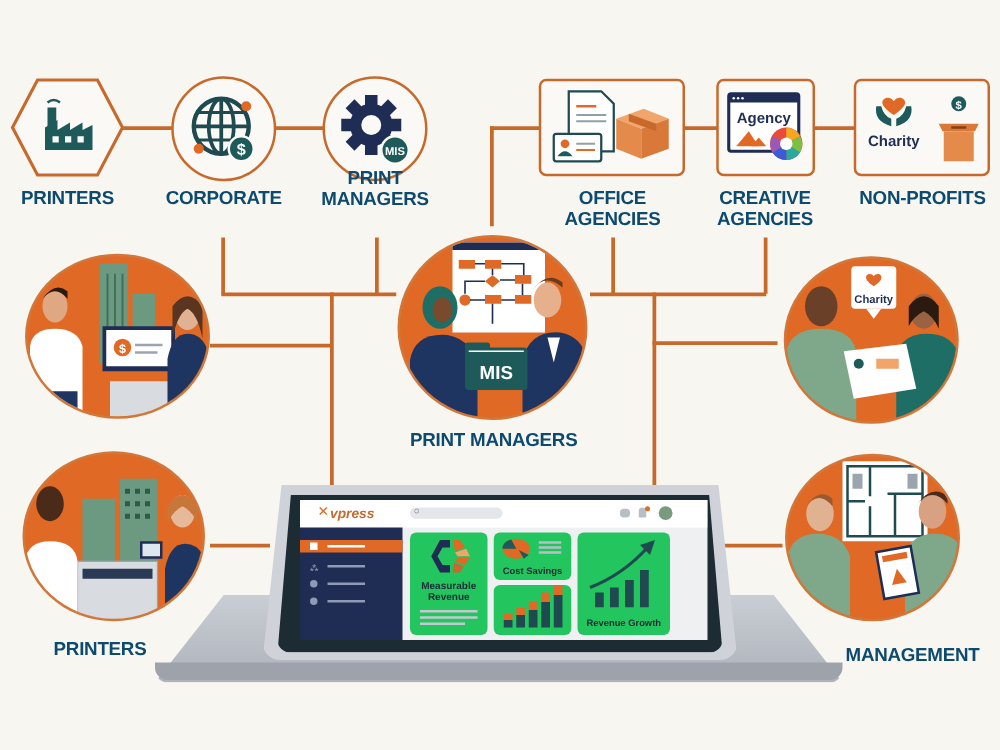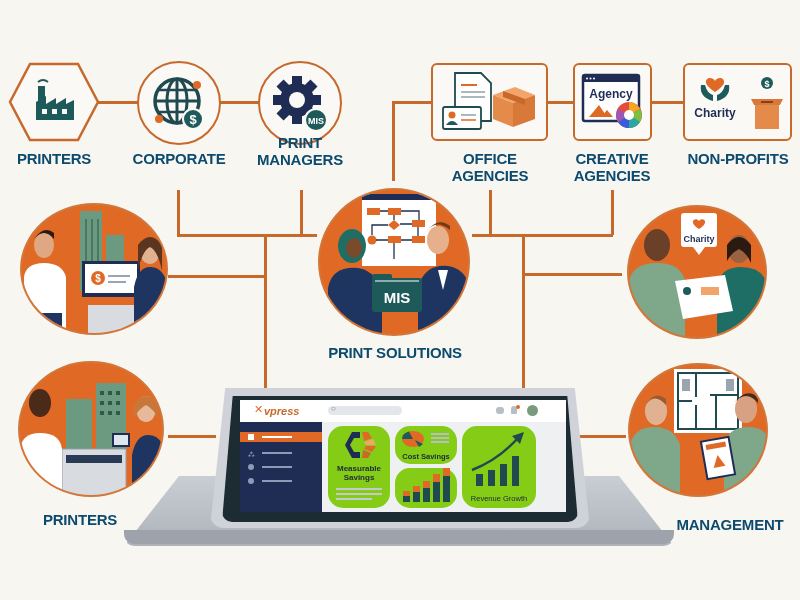--- a/index.html
+++ b/index.html
@@ -13,21 +13,21 @@
   .box { position: absolute; border: 2.5px solid #c8692c; border-radius: 6px; background: #fbf9f5; }
   .scene { position: absolute; border-radius: 50%; background: #e06a25; overflow: hidden; border: 2px solid #d2773a; }
   
   .base { position: absolute; left: 124px; top: 476px; width: 550px; height: 70px; background: linear-gradient(#c9cdd4, #aeb3bb); border-radius: 10px; clip-path: polygon(10% 0, 90% 0, 100% 100%, 0 100%); }
   .base-front { position: absolute; left: 124px; top: 530px; width: 550px; height: 14px; background: #9ea3ab; border-radius: 0 0 10px 10px; }
   .screen-frame { position: absolute; left: 210px; top: 388px; width: 380px; height: 140px; background: #cfd3d9; border-radius: 14px; clip-path: polygon(4% 0, 96% 0, 100% 100%, 0 100%); }
   .screen { position: absolute; left: 222px; top: 396px; width: 356px; height: 126px; background: #1d2b33; border-radius: 10px; clip-path: polygon(3% 0, 97% 0, 100% 100%, 0 100%); }
   .app { position: absolute; left: 240px; top: 400px; width: 326px; height: 112px; background: #eef0f2; overflow: hidden; }
   .app-top { position: absolute; left: 0; top: 0; width: 100%; height: 22px; background: #ffffff; }
   .app-side { position: absolute; left: 0; top: 22px; width: 82px; height: 90px; background: #1f2d55; }
-  .card { position: absolute; background: #84cc16; border-radius: 15px; }
+  .card { position: absolute; background: #22c55e; border-radius: 5px; }
   .bar { position: absolute; bottom: 0; width: 7px; }
 </style>
 </head>
 <body>
 
 <div>
 
   <div class="line" style="left:98px;top:101px;width:40px;height:2.5px;"></div>
   <div class="line" style="left:220px;top:101px;width:40px;height:2.5px;"></div>
 
@@ -196,21 +196,21 @@
     <ellipse cx="118" cy="50" rx="11" ry="14" fill="#e6b08c"></ellipse>
     <path d="M106 42 q10 -14 24 -2 v-4 q-12 -10 -24 6z" fill="#6b3b1e"></path>
 
     <rect x="52" y="88" width="50" height="34" rx="3" fill="#1e5a5a"></rect>
     <rect x="52" y="84" width="20" height="6" rx="2" fill="#1e5a5a"></rect>
     <line x1="55" y1="91" x2="99" y2="91" stroke="#fff" stroke-width="1.2"></line>
     <text x="77" y="113" font-size="15" font-weight="700" text-anchor="middle" fill="#fff" font-family="Liberation Sans, sans-serif">MIS</text>
   </svg>
 </div>
 <div class="lbl" style="left:310px;top:344px;width:170px;font-size:15px;">
-  <span>PRINT SOLUTIONS</span>
+  <span>PRINT MANAGERS</span>
 </div>
 
 <div class="scene" style="left:20px;top:203px;width:148px;height:132px;">
   <svg width="148" height="132" viewBox="0 0 148 132">
     <rect x="58" y="6" width="22" height="80" fill="#6b9a80"></rect>
     <rect x="84" y="30" width="18" height="56" fill="#6b9a80"></rect>
     <g stroke="#3f6e58" stroke-width="1.5">
         <line x1="64" y1="14" x2="64" y2="80"></line>
         <line x1="70" y1="14" x2="70" y2="80"></line>
         <line x1="76" y1="14" x2="76" y2="80"></line>
@@ -339,21 +339,21 @@
   <div class="card" style="left:88px;top:26px;width:62px;height:82px;">
     <svg class="abs" style="left:14px;top:4px;" width="36" height="30" viewBox="0 0 36 30">
       <polygon points="10,2 18,2 18,8 12,8 8,15 12,22 18,22 18,28 10,28 3,15" fill="#1f2d55"></polygon>
       <polygon points="20,2 26,2 30,8 22,11" fill="#e06a25"></polygon>
       <polygon points="31,9 34,15 24,15 22,12" fill="#f2a56b"></polygon>
       <polygon points="34,16 30,22 22,19 24,16" fill="#e06a25"></polygon>
       <polygon points="29,23 26,28 20,28 21,20" fill="#c8692c"></polygon>
     </svg>
     <div class="abs" style="left:0;top:38px;width:62px;text-align:center;font-size:8px;font-weight:700;line-height:9px;color:#1e2a3a;">
       <div>Measurable</div>
-      <div>Savings</div>
+      <div>Revenue</div>
     </div>
     <div class="abs" style="left:8px;top:62px;width:46px;height:1.5px;background:#c4c9cf;"></div>
     <div class="abs" style="left:8px;top:67px;width:46px;height:1.5px;background:#c4c9cf;"></div>
     <div class="abs" style="left:8px;top:72px;width:36px;height:1.5px;background:#c4c9cf;"></div>
   </div>
 
   <div class="card" style="left:155px;top:26px;width:62px;height:38px;">
     <svg class="abs" style="left:6px;top:4px;" width="26" height="18" viewBox="0 0 26 18">
       <ellipse cx="12" cy="9" rx="11" ry="8" fill="#e06a25"></ellipse>
       <path d="M12 9 L1 9 A11 8 0 0 1 8 1.5z" fill="#1e5a5a"></path>
@@ -377,15 +377,15 @@
 
   <div class="card" style="left:222px;top:26px;width:74px;height:82px;">
     <svg class="abs" style="left:6px;top:4px;" width="62" height="56" viewBox="0 0 62 56">
       <path d="M4 40 Q30 30 50 8" stroke="#1e4a50" stroke-width="2.5" fill="none"></path>
       <polygon points="44,6 56,2 52,14" fill="#1e4a50"></polygon>
       <rect x="8" y="44" width="7" height="12" fill="#1e4a50"></rect>
       <rect x="20" y="40" width="7" height="16" fill="#1e4a50"></rect>
       <rect x="32" y="34" width="7" height="22" fill="#1e4a50"></rect>
       <rect x="44" y="26" width="7" height="30" fill="#1e4a50"></rect>
     </svg>
-    <div class="abs" style="left:0;top:68px;width:74px;text-align:center;font-size:7.5px;font-weight:400;color:#1e2a3a;">Revenue Growth</div>
+    <div class="abs" style="left:0;top:68px;width:74px;text-align:center;font-size:7.5px;font-weight:700;color:#1e2a3a;">Revenue Growth</div>
   </div>
 </div>
 
 </body></html>

